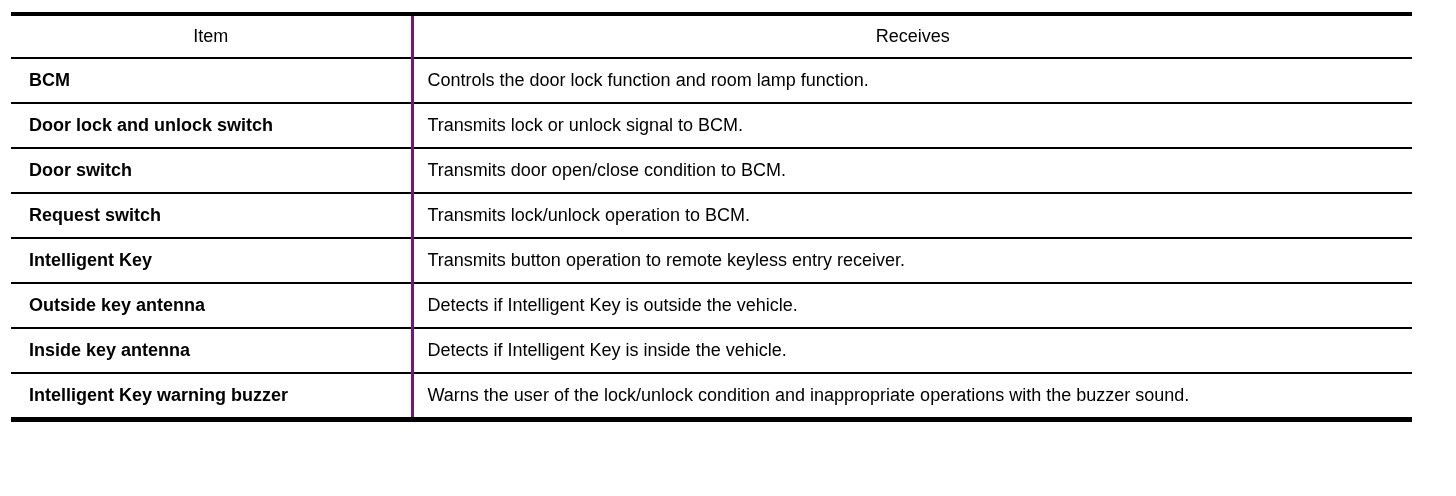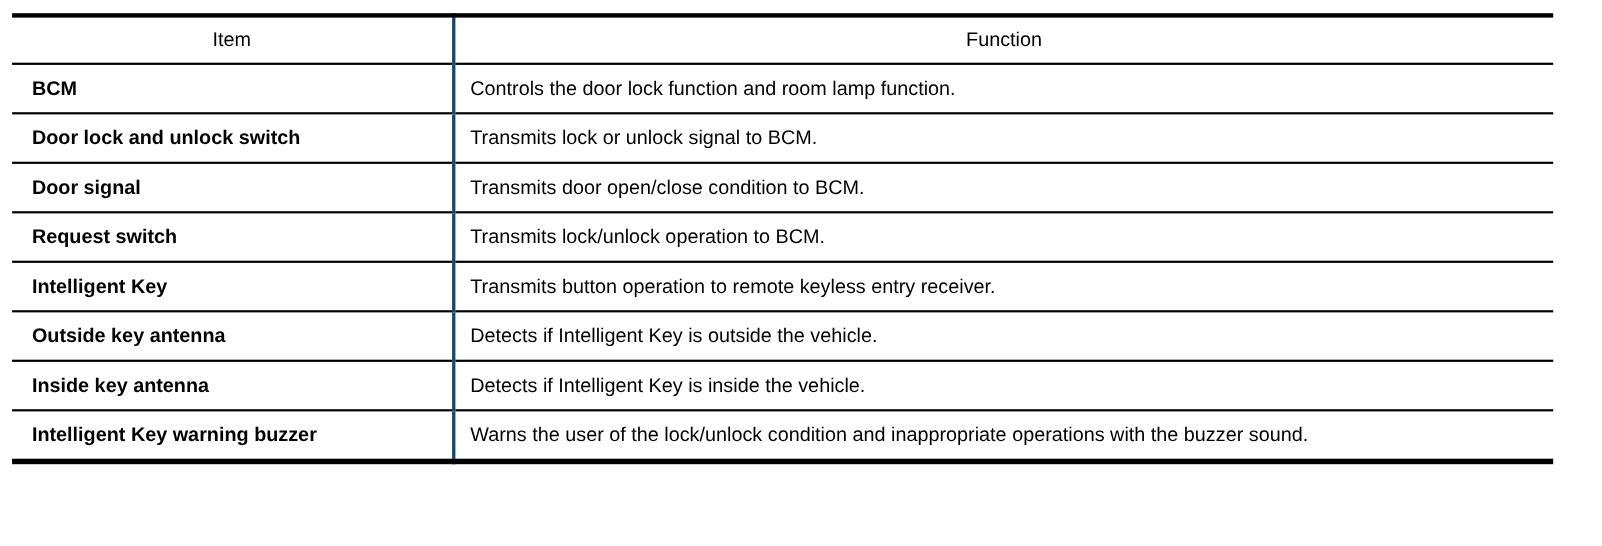--- a/index.html
+++ b/index.html
@@ -33,21 +33,21 @@
   col.col-function { width: 1000px; }
   th, td {
     border-bottom: 2px solid #000000;
     height: 41px;
     vertical-align: middle;
     font-weight: normal;
     white-space: nowrap;
     overflow: hidden;
   }
   th.item-col, td.item-col {
-    border-right: 3px solid #0c4a6e;
+    border-right: 3px solid #701a75;
   }
   th {
     text-align: center;
     padding: 0;
   }
   td.item-col {
     text-align: left;
     padding-left: 18px;
     font-weight: bold;
   }
@@ -60,34 +60,34 @@
 <body>
 
 <table class="doc-table">
   <colgroup>
     <col class="col-item">
     <col class="col-function">
   </colgroup>
   <thead>
     <tr>
       <th class="item-col">Item</th>
-      <th class="function-col">Function</th>
+      <th class="function-col">Receives</th>
     </tr>
   </thead>
   <tbody>
     <tr>
       <td class="item-col">BCM</td>
       <td class="function-col">Controls the door lock function and room lamp function.</td>
     </tr>
     <tr>
       <td class="item-col">Door lock and unlock switch</td>
       <td class="function-col">Transmits lock or unlock signal to BCM.</td>
     </tr>
     <tr>
-      <td class="item-col">Door signal</td>
+      <td class="item-col">Door switch</td>
       <td class="function-col">Transmits door open/close condition to BCM.</td>
     </tr>
     <tr>
       <td class="item-col">Request switch</td>
       <td class="function-col">Transmits lock/unlock operation to BCM.</td>
     </tr>
     <tr>
       <td class="item-col">Intelligent Key</td>
       <td class="function-col">Transmits button operation to remote keyless entry receiver.</td>
     </tr>

